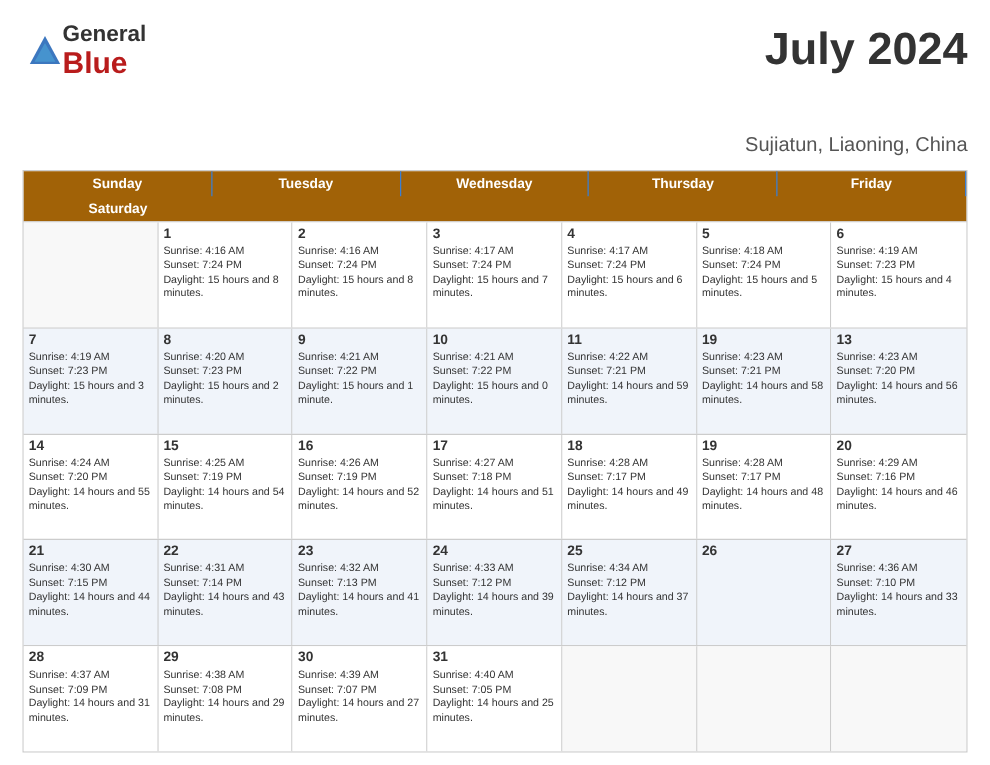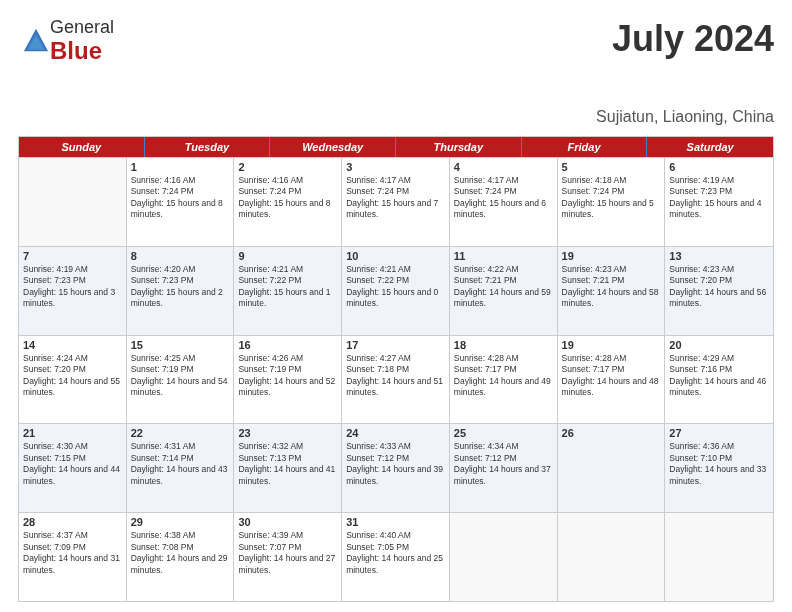--- a/index.html
+++ b/index.html
@@ -28,21 +28,21 @@
       align-items: center;
       gap: 0;
     }
     .logo-text {
       display: flex;
       flex-direction: column;
       line-height: 1.1;
     }
     .logo-general {
       font-size: 18px;
-      font-weight: normal;
+      font-weight: bold;
       color: #333;
     }
     .logo-blue {
       font-size: 24px;
       font-weight: bold;
       color: #b91c1c;
     }
     .logo-icon {
       width: 28px;
       height: 28px;
@@ -62,23 +62,22 @@
       margin-top: 48px;
     }
     .calendar {
       flex: 1;
       display: flex;
       flex-direction: column;
       border: 1px solid #ccc;
     }
     .cal-header {
       display: grid;
-      grid-template-columns: repeat(6, 1fr);
-      background: #b91c1c;
-      font-style: italic;
+      grid-template-columns: repeat(5, 1fr);
+      background: #a16207;
     }
     .cal-header-cell {
       color: #fff;
       font-size: 11px;
       font-weight: bold;
       text-align: center;
       padding: 4px 2px;
       border-right: 1px solid #3a7fd4;
     }
     .cal-header-cell:last-child {

